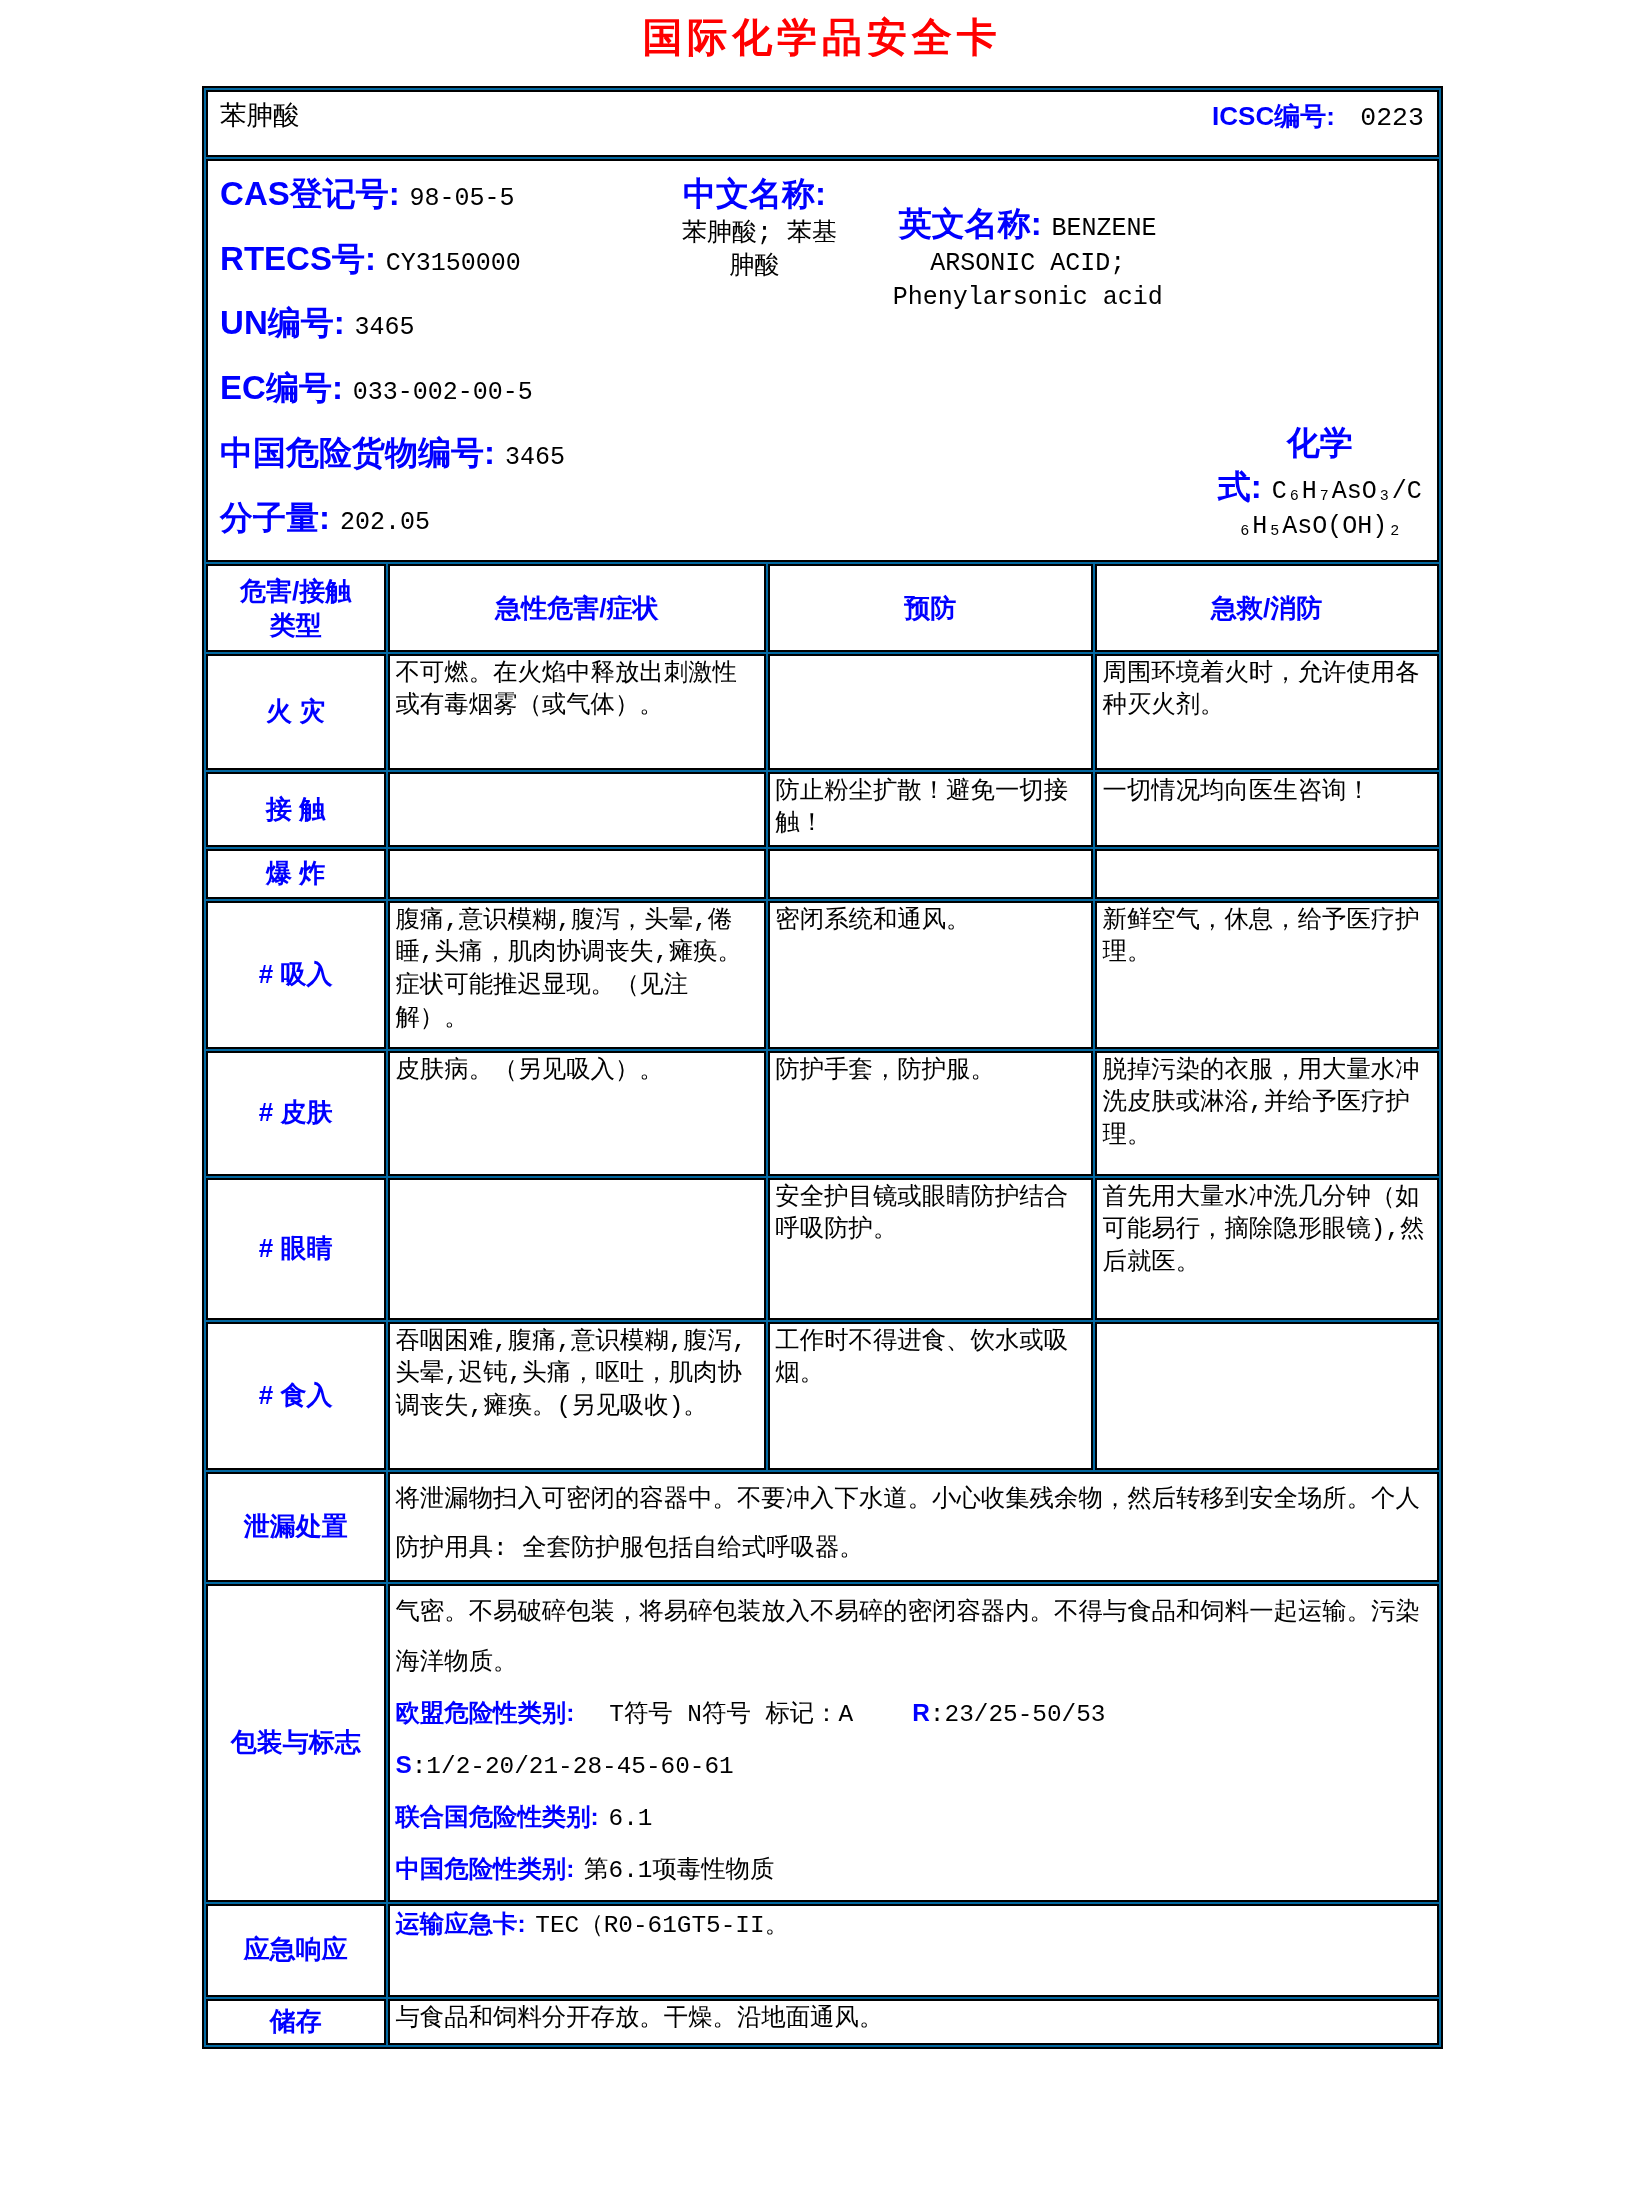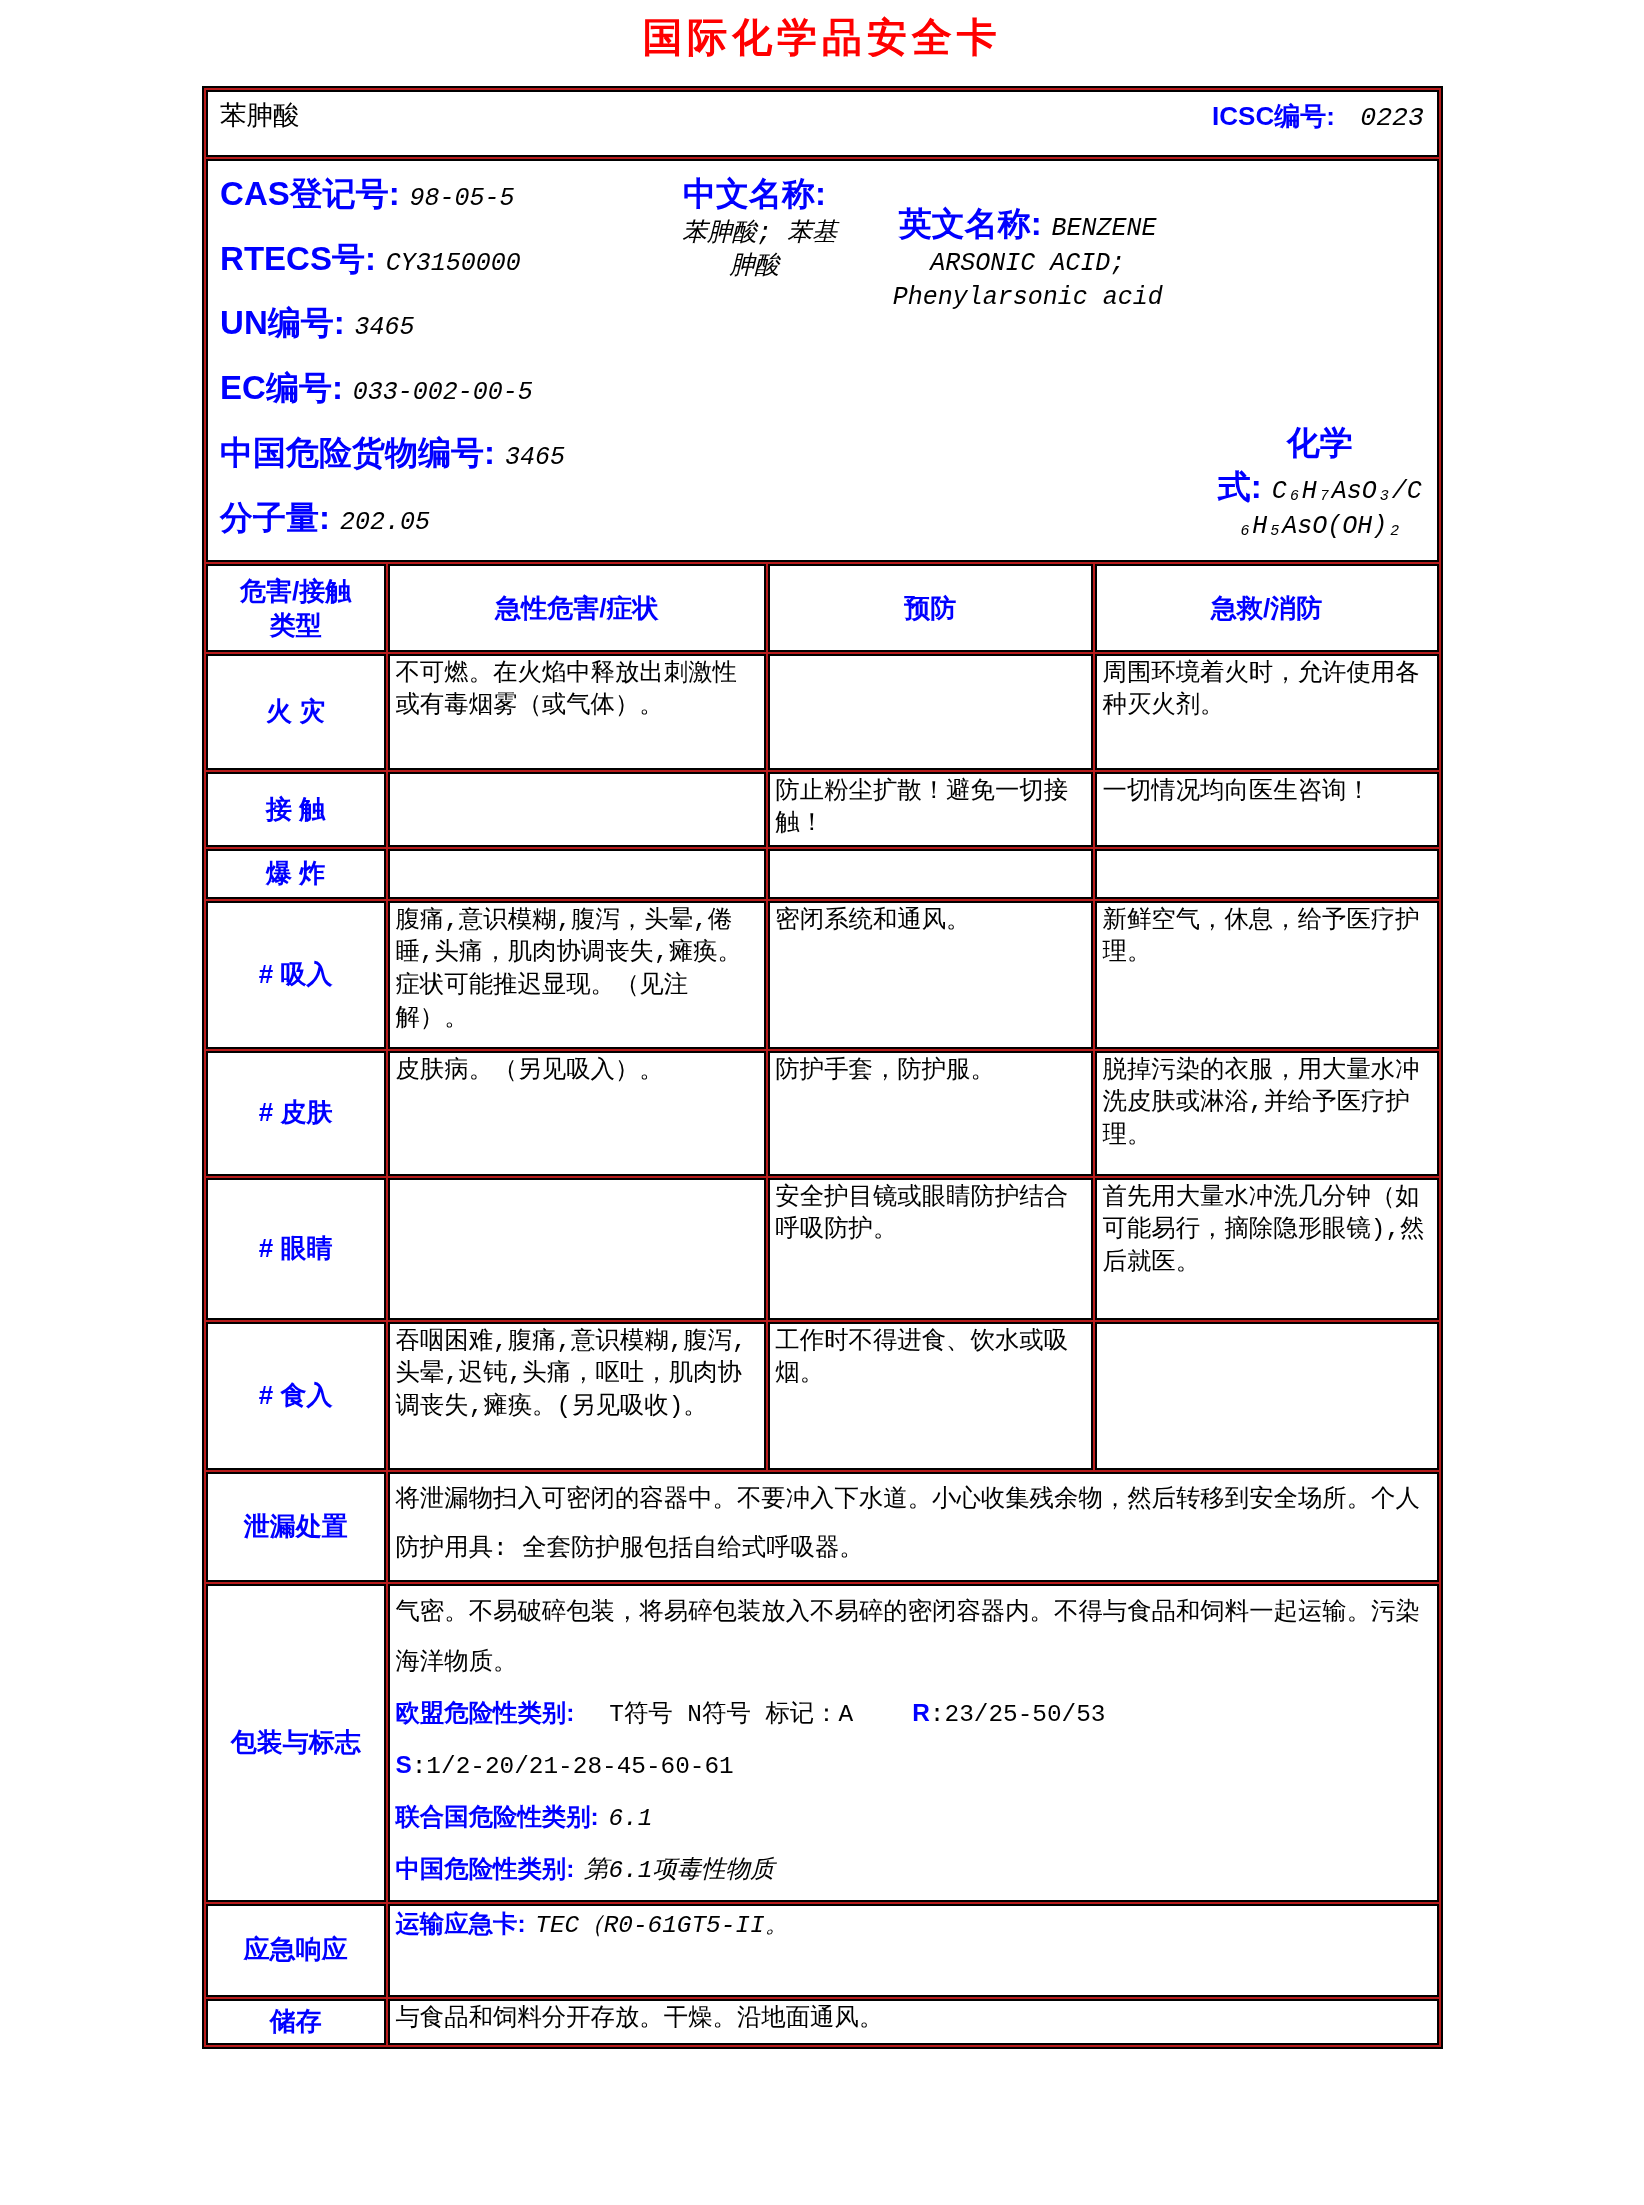--- a/index.html
+++ b/index.html
@@ -7,34 +7,34 @@
   body {
     width:1644px; height:2205px; background:#ffffff; color:#000;
     font-family:"Liberation Mono","DejaVu Serif",serif;
   }
   .title {
     text-align:center; color:var(--title-red);
     font-family:"Liberation Sans",sans-serif; font-weight:bold;
     font-size:40px; letter-spacing:4.9px; margin:9.8px 0 21px 0;
   }
   table.card {
-    width:1241px; margin:0 auto; background:#b91c1c;
+    width:1241px; margin:0 auto; background:#0369a1;
     border-collapse:separate; border-spacing:2.1px;
     border:2.1px solid #000; table-layout:fixed;
   }
   td {
     border:2.1px solid #000; padding:1.4px 5.6px 4.2px 5.6px;
     vertical-align:top; font-size:24.4px; line-height:1.34;
     word-break:break-word; overflow:hidden; background:#fff;
   }
   .blab {
     color:var(--blue); font-weight:bold;
     font-family:"Liberation Sans",sans-serif;
   }
-  .val { margin-left:9.8px;font-style:italic; }
+  .val { margin-left:9.8px; }
   
   .top-flex { display:flex; justify-content:space-between; align-items:center; padding:5.6px 7px; }
   .chem-name { font-size:26.5px; }
   .icsc { font-size:26px; white-space:nowrap; }
   .icsc .val { font-size:26.5px; }
   
   .id-flex { display:flex; padding:4.2px 4.2px 1.4px 7px; min-height:251px; }
   .id-left { width:37%; display:flex; flex-direction:column; }
   .id-right { flex:1; display:flex; flex-direction:row;text-align:center; }
   .id-item { font-size:25px; margin:5.6px 0 14.6px 0; line-height:1.35; }

